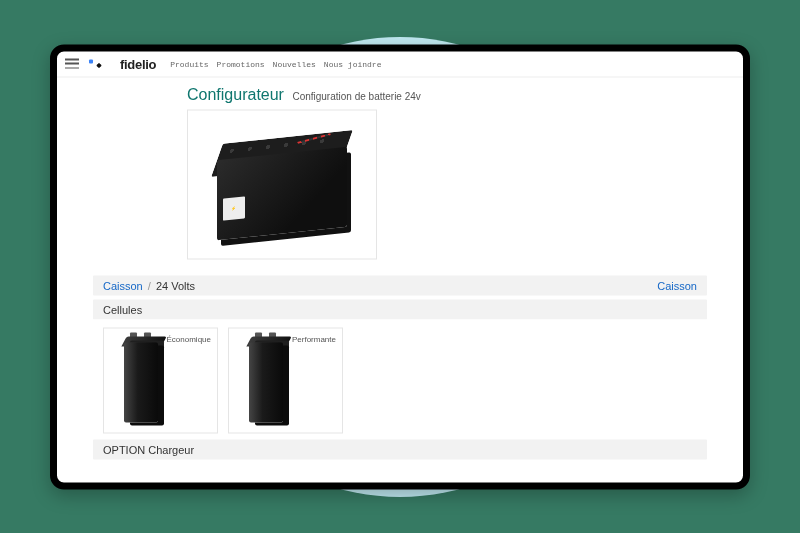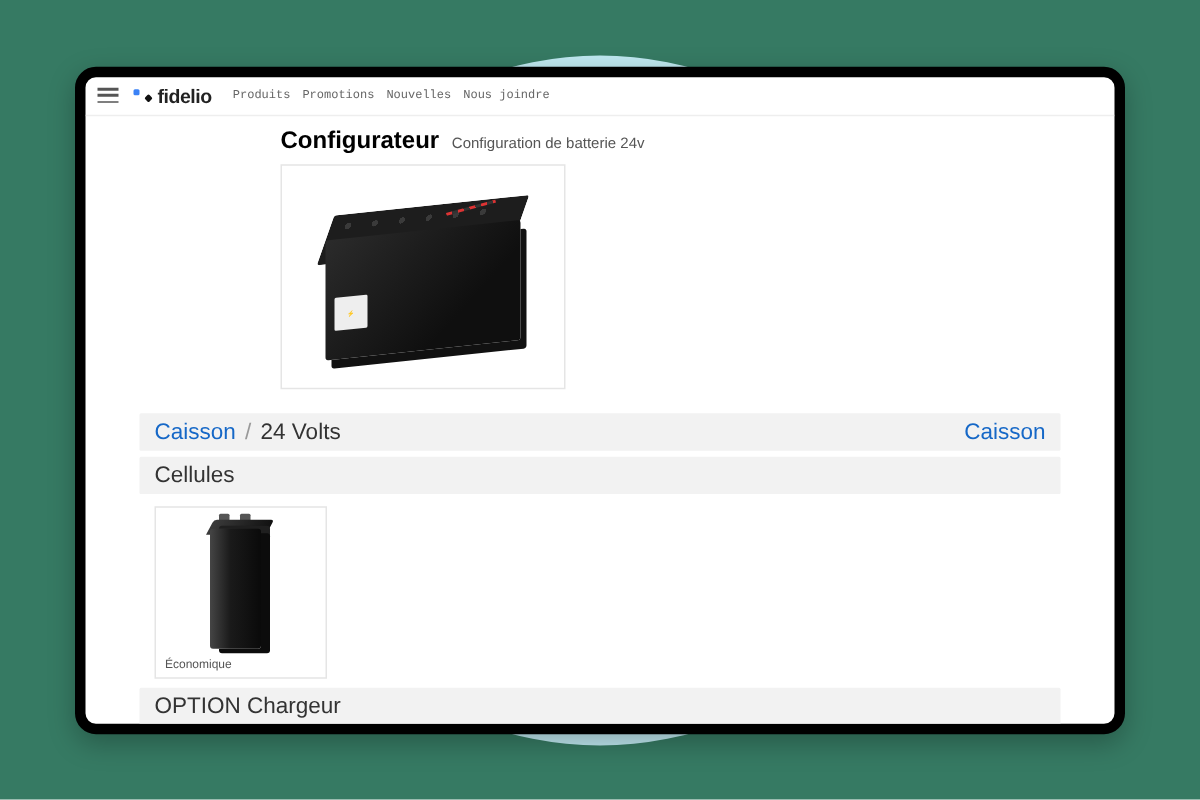--- a/index.html
+++ b/index.html
@@ -46,21 +46,21 @@
   }
   .menu-icon {
     width: 14px;
     height: 10px;
     display: flex;
     flex-direction: column;
     justify-content: space-between;
     cursor: pointer;
   }
   .menu-icon div { height: 1.5px; background: #555; }
-  .logo-box { display: flex; align-items: center; gap: 4px; }
+  .logo-box { display: flex; align-items: center; gap: 19px; }
   .logo-mark {
     width: 12px;
     height: 12px;
     position: relative;
   }
   .logo-mark::before, .logo-mark::after {
     content: "";
     position: absolute;
     width: 4px; height: 4px;
     border-radius: 1px;
@@ -71,21 +71,21 @@
   .nav { display: flex; gap: 8px; margin-left: 4px; font-family: Liberation Mono, monospace; }
   .nav span { cursor: pointer; }
   .content {
     padding: 8px 0 0 0;
     height: calc(100% - 26px);
     overflow: hidden;
   }
   .page-title-row {
     padding: 0 0 6px 130px;
   }
-  .page-title { font-size: 16px; font-weight: 700; color: #000000; display: inline; }
+  .page-title { font-size: 16px; font-weight: 400; color: #0f766e; display: inline; }
   .page-subtitle { font-size: 10px; color: #555; font-weight: 400; margin-left: 4px; }
   .hero-img-box {
     margin-left: 130px;
     width: 190px;
     height: 150px;
     border: 1px solid #e5e5e5;
     display: flex;
     align-items: center;
     justify-content: center;
     background: #fff;
@@ -151,21 +151,21 @@
     display:flex; align-items:center; justify-content:center;
     color:#333;
     border-radius:1px;
   }
   .config-area {
     margin: 16px 36px 0 36px;
   }
   .bar {
     background: #f2f2f2;
     padding: 4px 10px;
-    font-size: 15px;
+    font-size: 11px;
     color: #333;
     display: flex;
     justify-content: space-between;
     align-items: center;
     border-radius: 1px;
   }
   .bar + .bar { margin-top: 4px; text-align: center; }
   .bar .link { color: #1668c7; cursor: pointer; }
   .sep { color: #999; margin: 0 2px; }
   .cells-row {
@@ -173,21 +173,20 @@
     gap: 10px;
     padding: 8px 10px 6px 10px;
     background: #fff;
   }
   .cell-card {
     width: 115px;
     border: 1px solid #e5e5e5;
     padding: 6px 6px 4px 6px;
     cursor: pointer;
     display: flex;
-    flex-direction: column;
     align-items: center;
     background: #fff;
   }
   .cell-img {
     width: 70px;
     height: 90px;
     position: relative;
     margin-bottom: 4px;
   }
   .cell-body {
@@ -284,20 +283,29 @@
       <div class="cells-row">
         <div class="cell-card">
           <div class="cell-img">
             <div class="cell-terminal t1"></div>
               <div class="cell-terminal t2"></div>
             <div class="cell-cap"></div>
             <div class="cell-body"></div>
           </div>
           <div class="cell-label">Économique</div>
         </div>
+        <div class="cell-card">
+          <div class="cell-img">
+            <div class="cell-terminal t1"></div>
+              <div class="cell-terminal t2"></div>
+            <div class="cell-cap"></div>
+            <div class="cell-body"></div>
+          </div>
+          <div class="cell-label">Performante</div>
+        </div>
       </div>
 
 
       <div class="bar">
         <span>OPTION Chargeur</span>
       </div>
 
     </div>
 
   </div>

